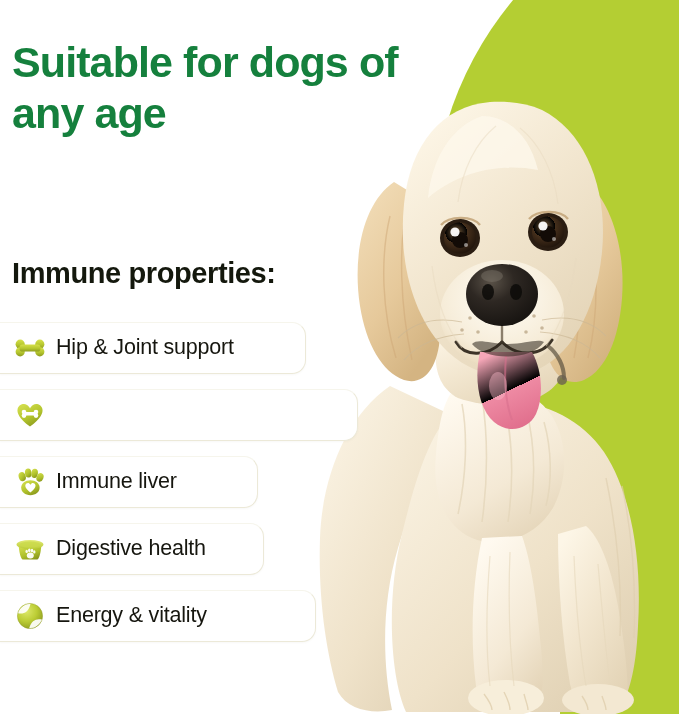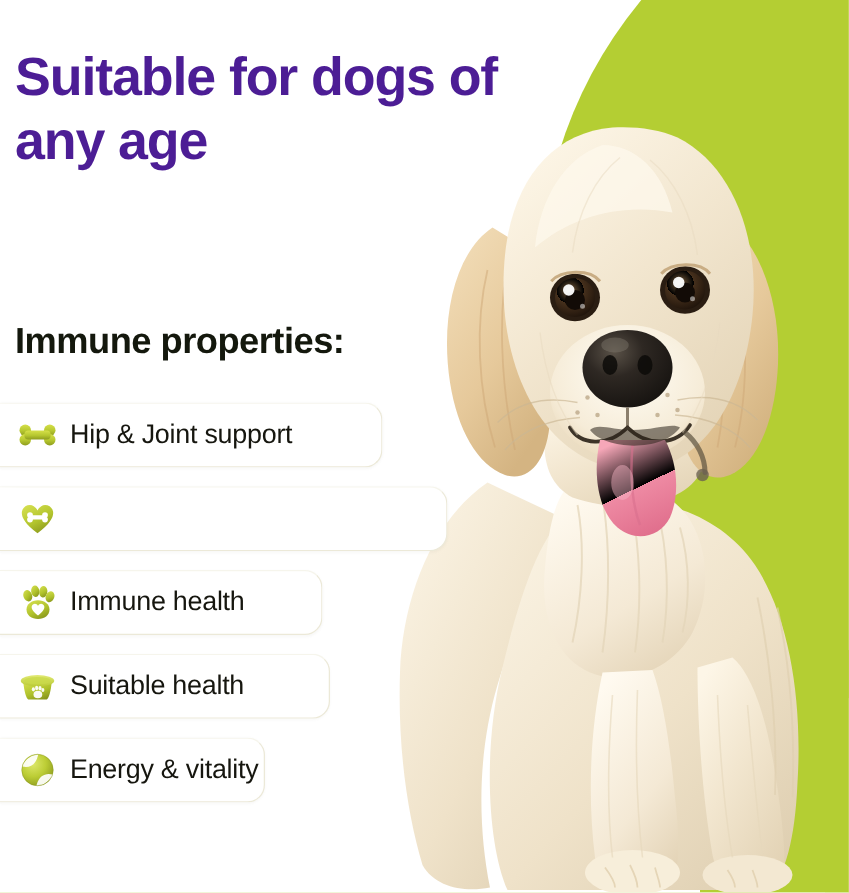--- a/index.html
+++ b/index.html
@@ -73,21 +73,21 @@
   .headline {
     position: absolute;
     left: 12px;
     top: 37px;
     width: 420px;
     margin: 0;
     font-size: 43px;
     line-height: 1.18;
     font-weight: bold;
     letter-spacing: -0.9px;
-    color: #4c1d95;
+    color: #15803d;
     font-family: "Liberation Sans", sans-serif;
   }
 
   .subhead {
     position: absolute;
     left: 12px;
     top: 258px;
     margin: 0;
     font-size: 29px;
     line-height: 1.1;
@@ -119,21 +119,21 @@
     border-bottom-left-radius: 0;
     border-top-right-radius: 14px;
     border-bottom-right-radius: 14px;
     background: #ffffff;
     box-shadow: 0 1px 2px rgba(120,120,90,0.05);
   }
   .benefit-card.w1 { width: 306px; }
   .benefit-card.w2 { width: 358px; }
   .benefit-card.w3 { width: 258px; }
   .benefit-card.w4 { width: 264px; }
-  .benefit-card.w5 { width: 212px; }
+  .benefit-card.w5 { width: 316px; }
 
   .benefit-icon {
     flex: 0 0 auto;
     width: 32px;
     height: 32px;
     display: flex;
     align-items: center;
     justify-content: center;
     margin-right: 10px;
   }
@@ -453,21 +453,21 @@
             </g>
             <path d="M14.4 24.4
                      C 9.9 21.0, 9.0 18.6, 9.4 17.0
                      C 9.8 15.3, 11.9 14.4, 13.3 15.4
                      C 13.9 15.8, 14.2 16.3, 14.4 16.8
                      C 14.6 16.3, 14.9 15.8, 15.5 15.4
                      C 16.9 14.4, 19.0 15.3, 19.4 17.0
                      C 19.8 18.6, 18.9 21.0, 14.4 24.4 Z" fill="#ffffff"></path>
           </svg>
         </span>
-        <span class="benefit-label">Immune health</span>
+        <span class="benefit-label">Immune liver</span>
       </div>
 
       <div class="benefit-card w4">
         <span class="benefit-icon">
           <svg width="30" height="24" viewBox="0 0 30 24" xmlns="http://www.w3.org/2000/svg">
             <defs>
               <linearGradient id="gBowl" x1="0.2" y1="0" x2="0.8" y2="1">
                 <stop offset="0%" stop-color="#d2dd4b"></stop>
                 <stop offset="55%" stop-color="#afc12b"></stop>
                 <stop offset="100%" stop-color="#84911a"></stop>
@@ -485,21 +485,21 @@
             <ellipse cx="15" cy="7.6" rx="10.4" ry="3.0" fill="#c9d94a" opacity="0.75"></ellipse>
             <g fill="#ffffff" opacity="0.95">
               <ellipse cx="11.7" cy="14.4" rx="1.25" ry="1.7"></ellipse>
               <ellipse cx="14.3" cy="13.4" rx="1.25" ry="1.8"></ellipse>
               <ellipse cx="17.0" cy="13.6" rx="1.25" ry="1.8"></ellipse>
               <ellipse cx="19.3" cy="14.9" rx="1.2" ry="1.6"></ellipse>
               <ellipse cx="15.3" cy="18.5" rx="3.5" ry="3.0"></ellipse>
             </g>
           </svg>
         </span>
-        <span class="benefit-label">Suitable health</span>
+        <span class="benefit-label">Digestive health</span>
       </div>
 
       <div class="benefit-card w5">
         <span class="benefit-icon">
           <svg width="28" height="28" viewBox="0 0 28 28" xmlns="http://www.w3.org/2000/svg">
             <defs>
               <radialGradient id="gBall" cx="0.36" cy="0.3" r="0.82">
                 <stop offset="0%" stop-color="#dde86a"></stop>
                 <stop offset="50%" stop-color="#bccd35"></stop>
                 <stop offset="100%" stop-color="#87951c"></stop>

